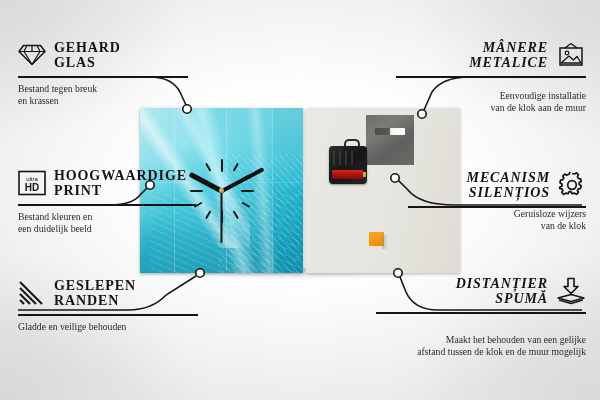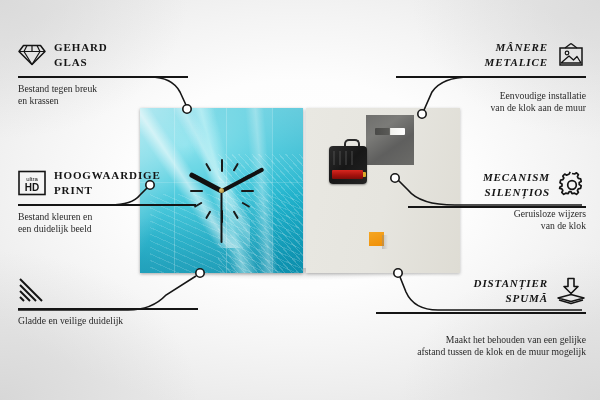--- a/index.html
+++ b/index.html
@@ -105,21 +105,21 @@
   #foam-spacer{
     position:absolute;left:63px;top:124px;width:15px;height:14px;
     background:linear-gradient(160deg,#f5a623 0%, #ef8f06 100%);
   }
   #foam-spacer:after{content:"";position:absolute;left:13px;top:3px;width:6px;height:14px;
     background:linear-gradient(90deg, rgba(140,140,140,.45), rgba(140,140,140,0));}
 
   
   .callout{position:absolute;}
   .co-title{
-    font-size:11px;font-weight:bold;letter-spacing:.9px;color:#141414;
+    font-size:14px;font-weight:bold;letter-spacing:.9px;color:#141414;
     line-height:15px;text-transform:uppercase;white-space:pre-line;
   }
   .co-rule{height:1.6px;background:#151515;}
   .co-desc{font-size:9.7px;color:#2a2a2a;line-height:12.4px;white-space:pre-line;}
   .co-head{display:flex;align-items:center;gap:8px;}
   .ic{flex:0 0 auto;display:block;}
 
   .left .co-head{justify-content:flex-start;}
   .left .co-title{text-align:left;}
   .left .co-desc{text-align:left;}
@@ -270,23 +270,25 @@
   </div>
 
   <div class="callout left" id="co-edges">
     <div class="co-head">
       <svg class="ic" width="28" height="24" viewBox="0 0 28 24">
         <path d="M2 1 L24 23" stroke="#141414" stroke-width="2"></path>
         <path d="M2 7 L18 23" stroke="#141414" stroke-width="2"></path>
         <path d="M2 13 L12 23" stroke="#141414" stroke-width="2"></path>
         <path d="M2 19 L6 23" stroke="#141414" stroke-width="2"></path>
       </svg>
+      <div class="co-title">GESLEPEN
+RANDEN</div>
     </div>
     <div class="co-rule" style="width:180px;margin-top:6px;"></div>
-    <div class="co-desc" style="margin-top:5px;">Gladde en veilige duidelijk</div>
+    <div class="co-desc" style="margin-top:5px;">Gladde en veilige behouden</div>
   </div>
 
   <div class="callout right" id="co-handles">
     <div class="co-head">
       <div class="co-title" style="flex:1 1 auto;">MÂNERE
 METALICE</div>
       <svg class="ic" width="30" height="26" viewBox="0 0 30 26">
         <path d="M15 1.5 L21 6" fill="none" stroke="#141414" stroke-width="1.3"></path>
         <path d="M15 1.5 L9 6" fill="none" stroke="#141414" stroke-width="1.3"></path>
         <rect x="4" y="6" width="22" height="17" fill="none" stroke="#141414" stroke-width="1.5"></rect>

